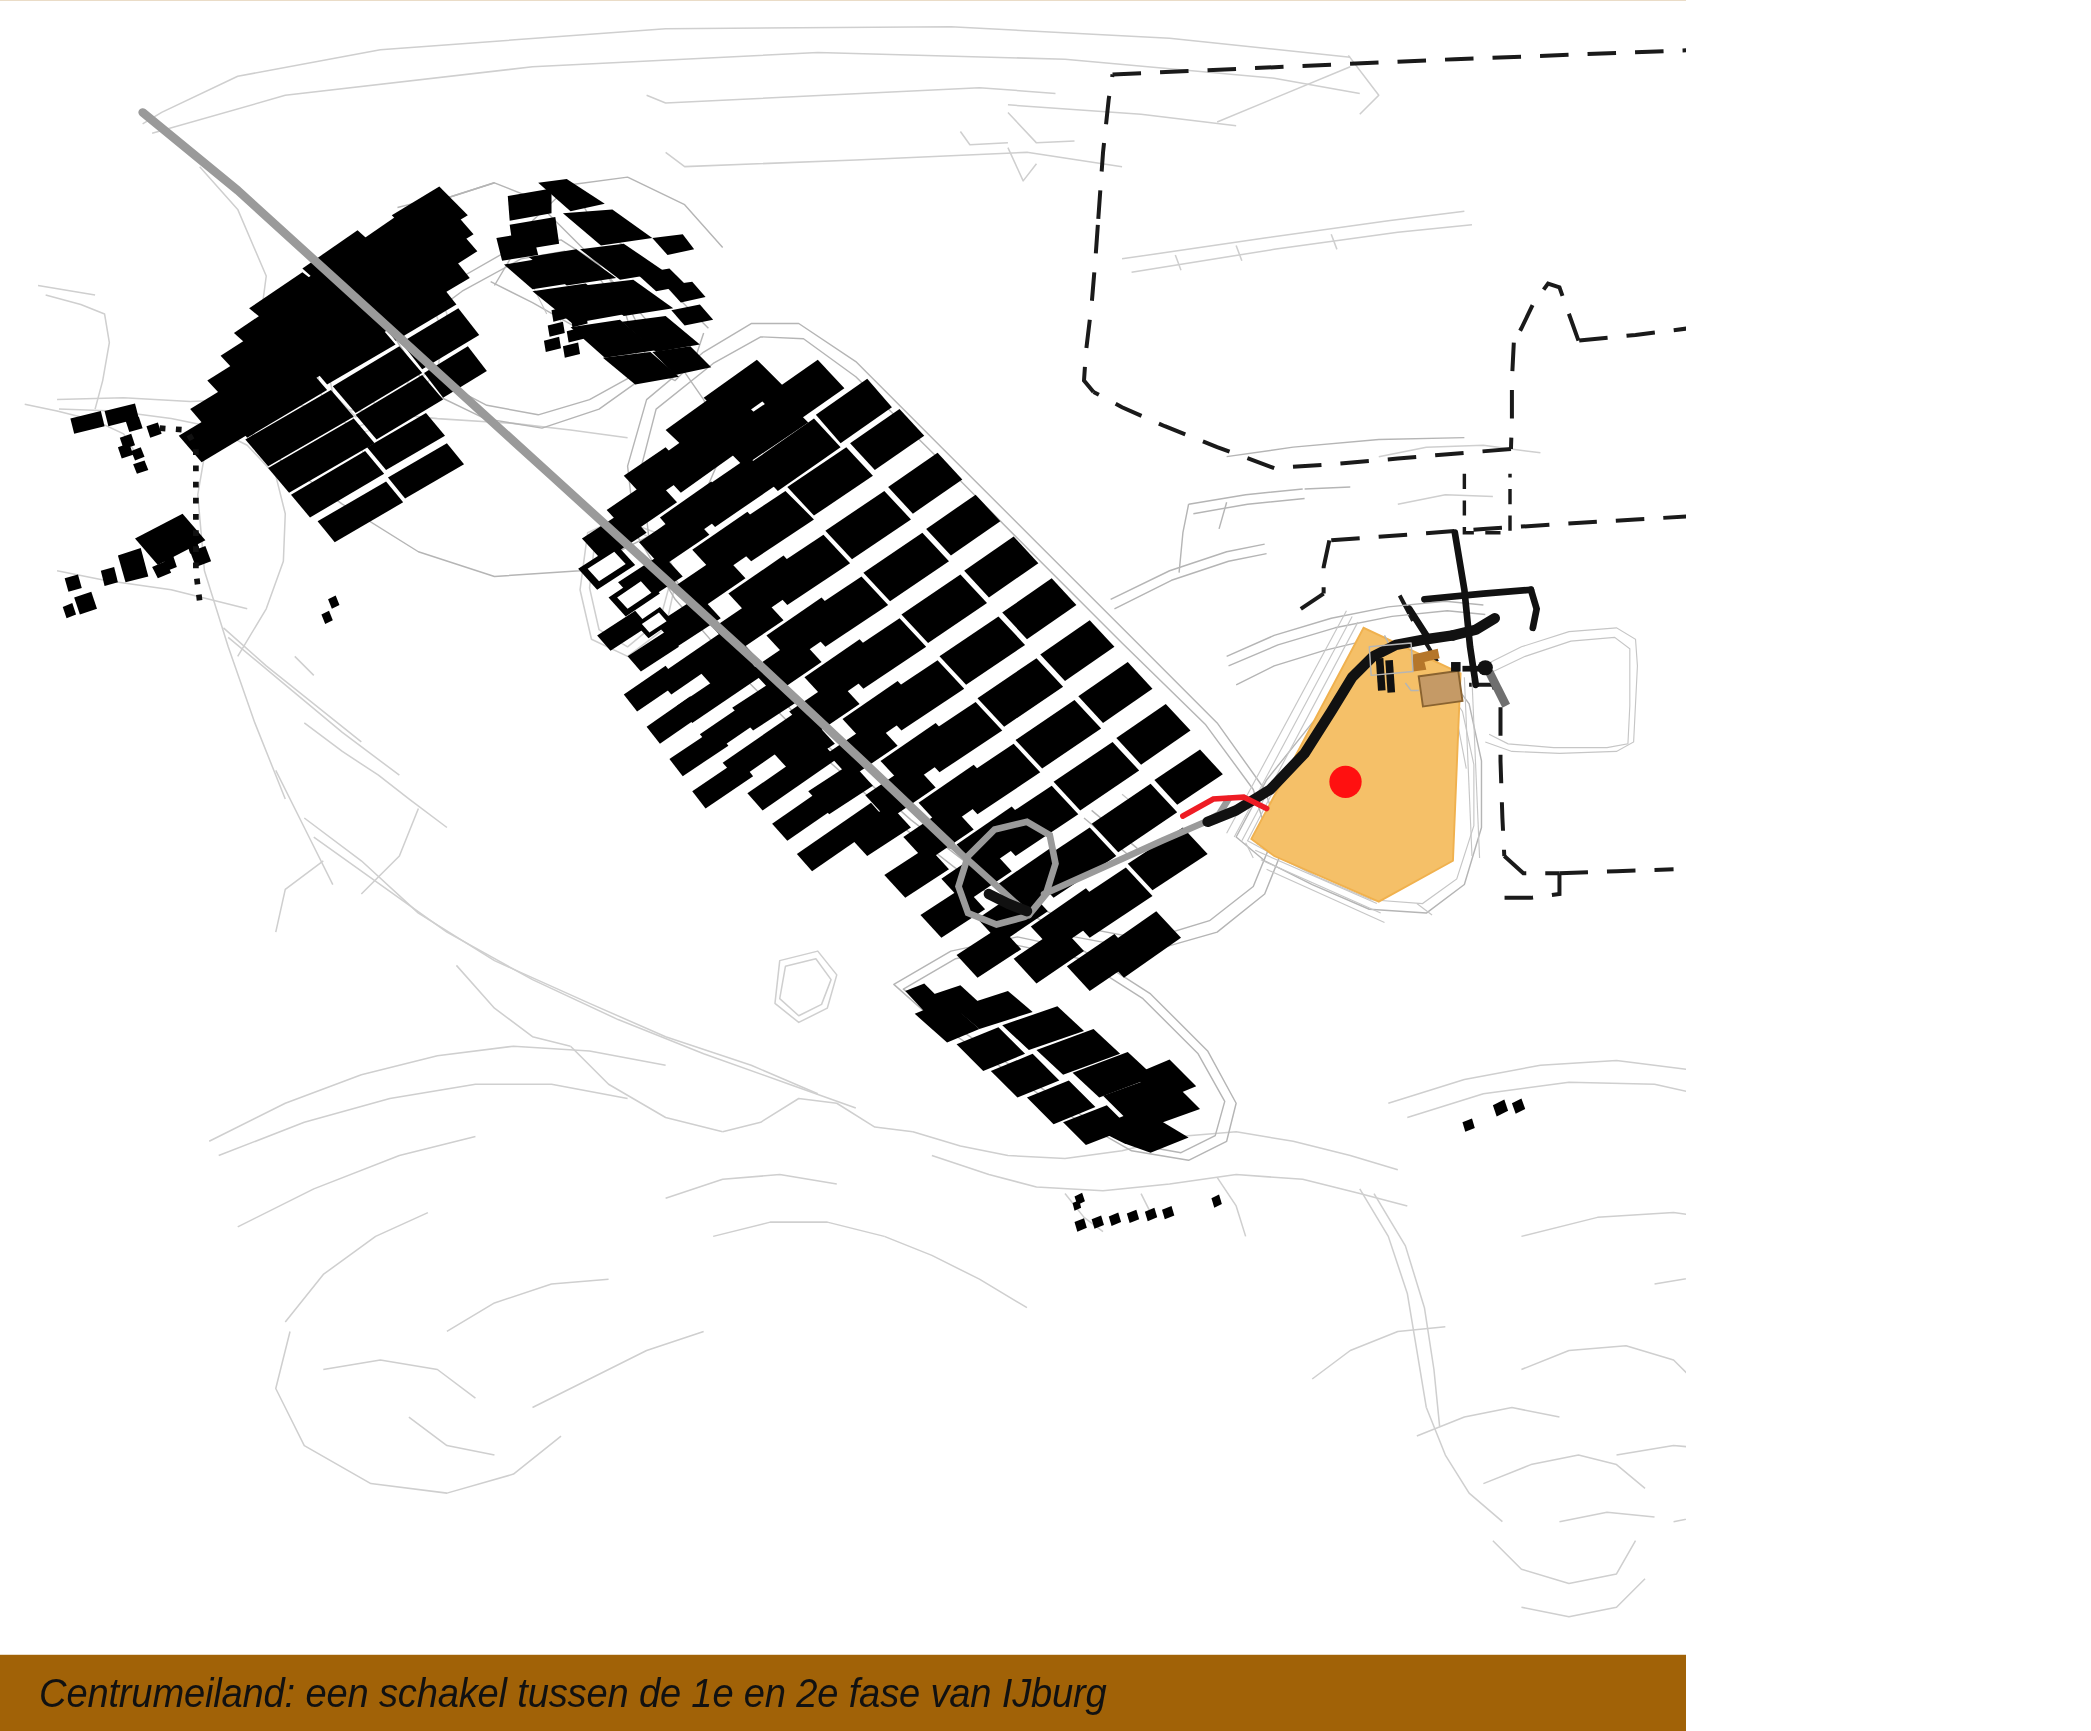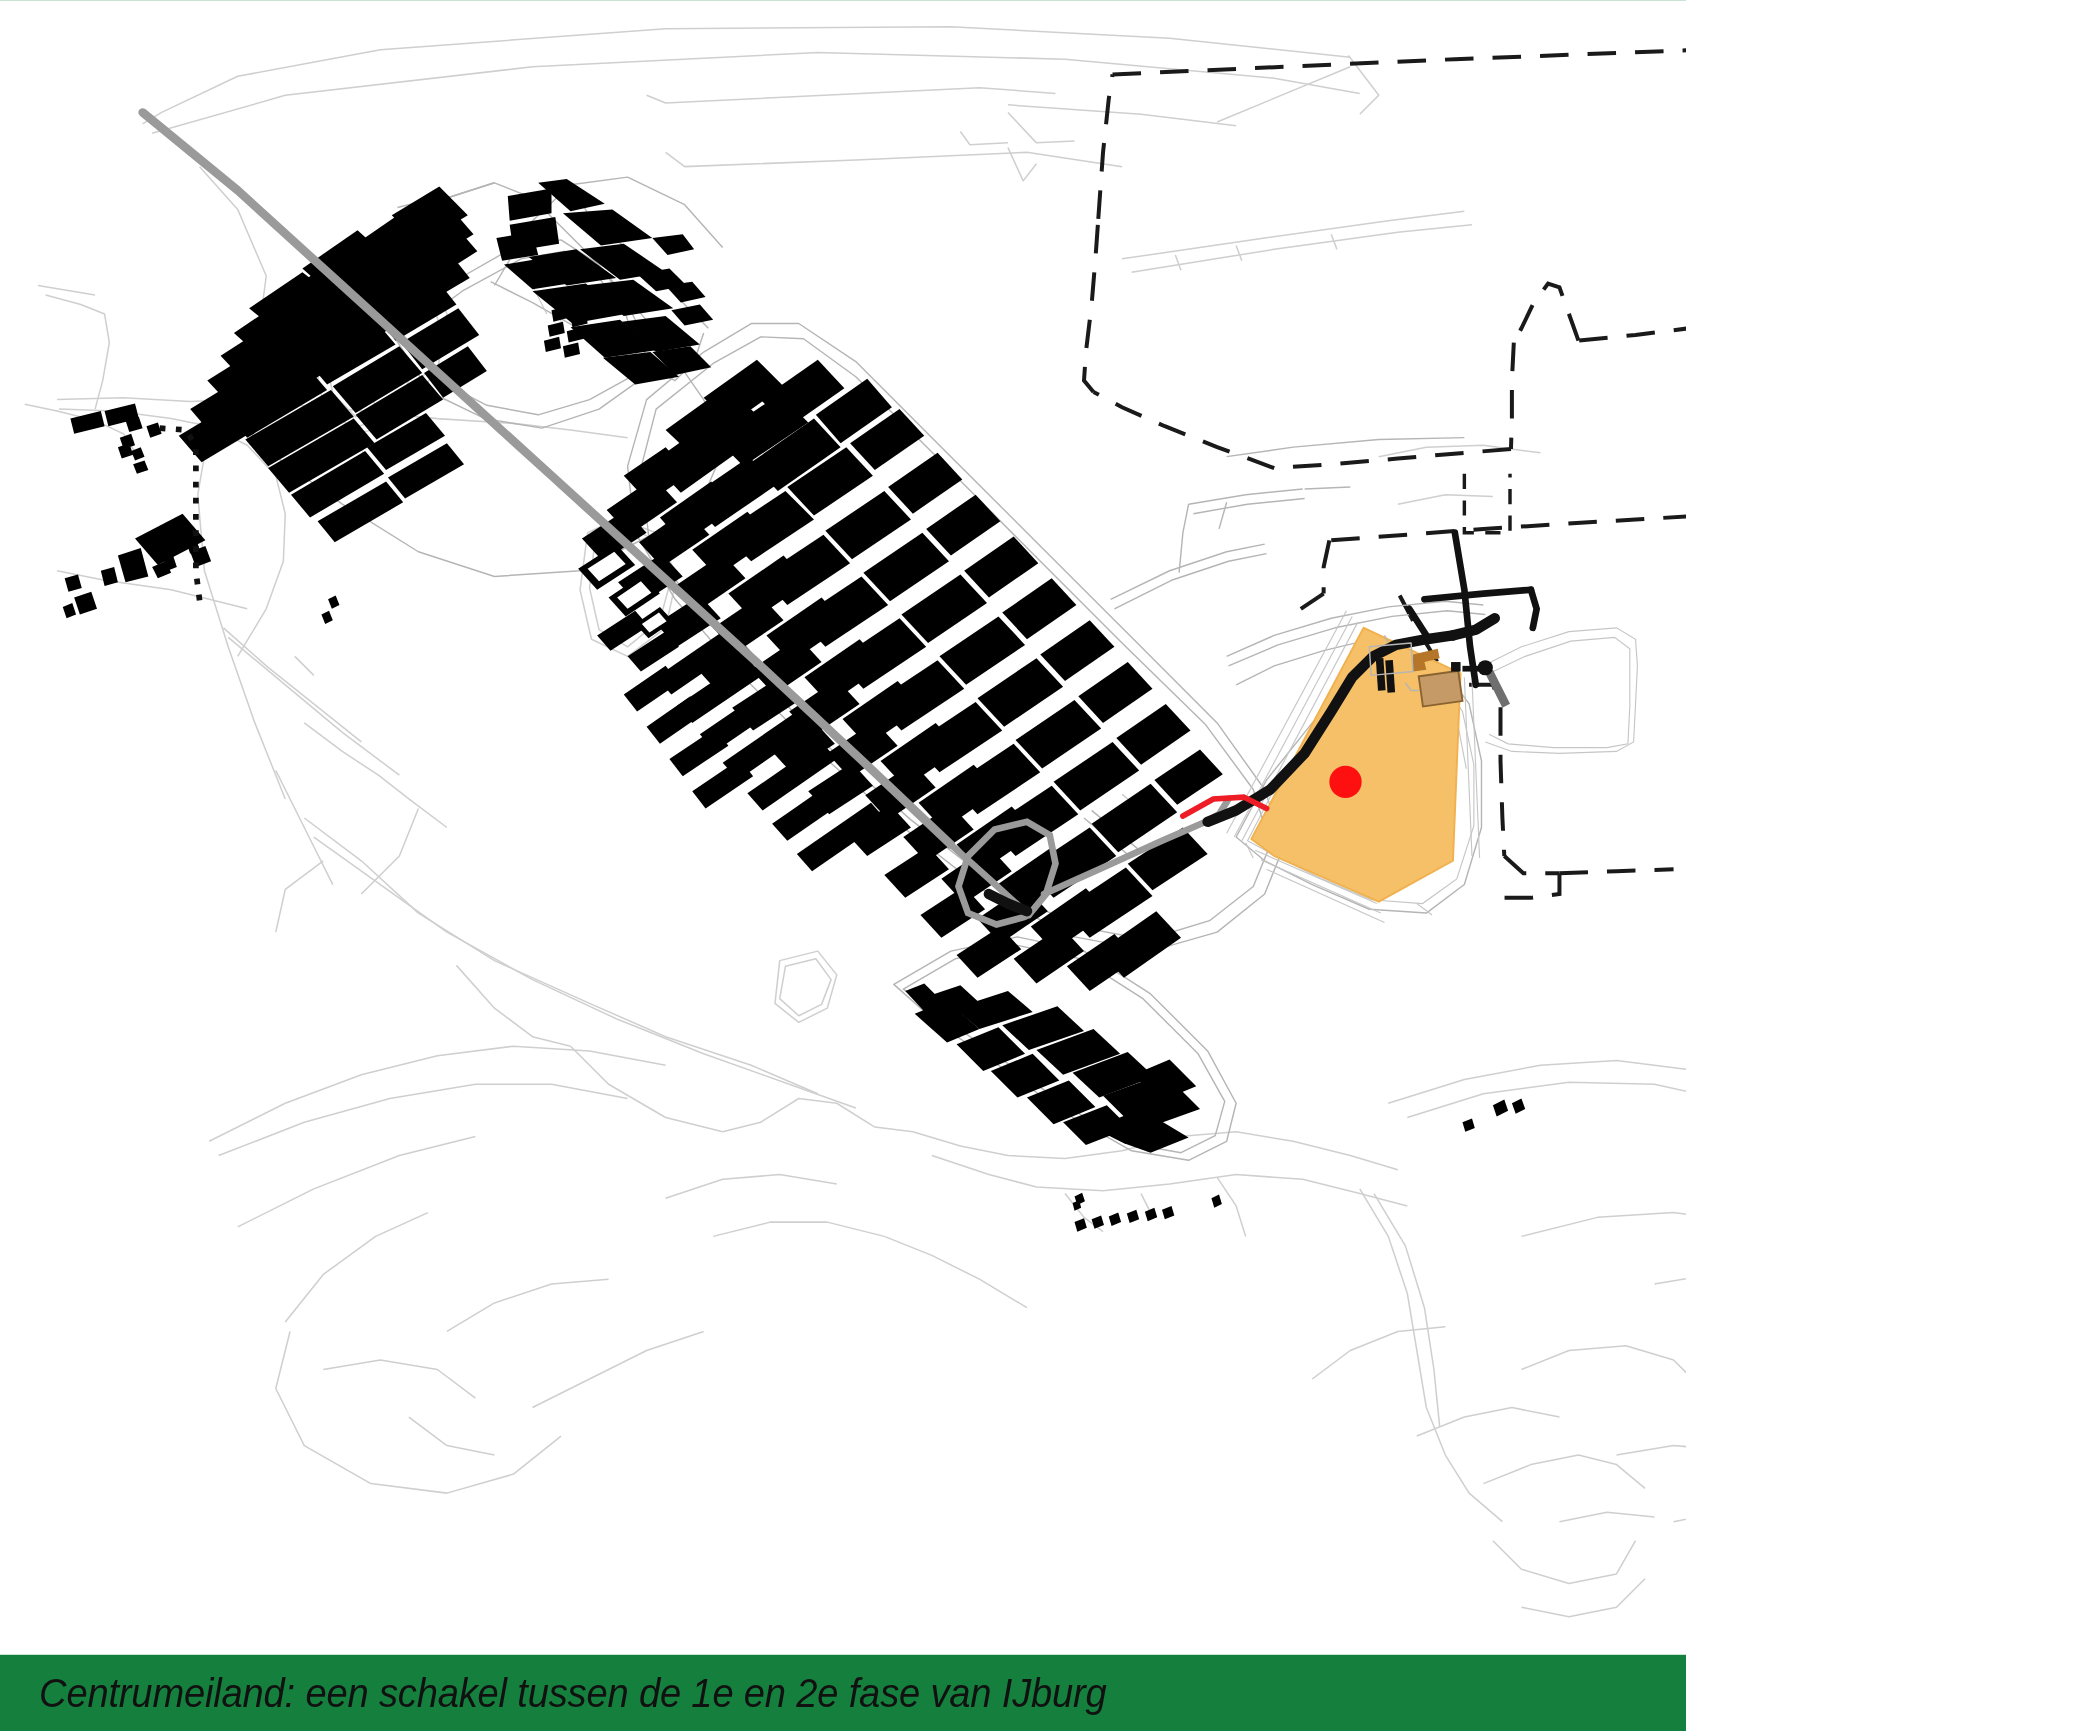--- a/index.html
+++ b/index.html
@@ -6,21 +6,21 @@
   * { box-sizing: border-box; }
   html, body {
     margin: 0; padding: 0;
     background: #ffffff;
     font-family: "Liberation Sans", sans-serif;
   }
   #page {
     position: relative;
     width: 1686px;
     height: 1731px;
-    background: #15803d;
+    background: #a16207;
     overflow: hidden;
     padding-left: 24px;
   }
   #map-figure {
     position: absolute;
     left: 0; top: 0;
     width: 2091px;
     height: 1655px;
   }
   #map-figure svg { display: block; width: 2091px; height: 1655px; }

